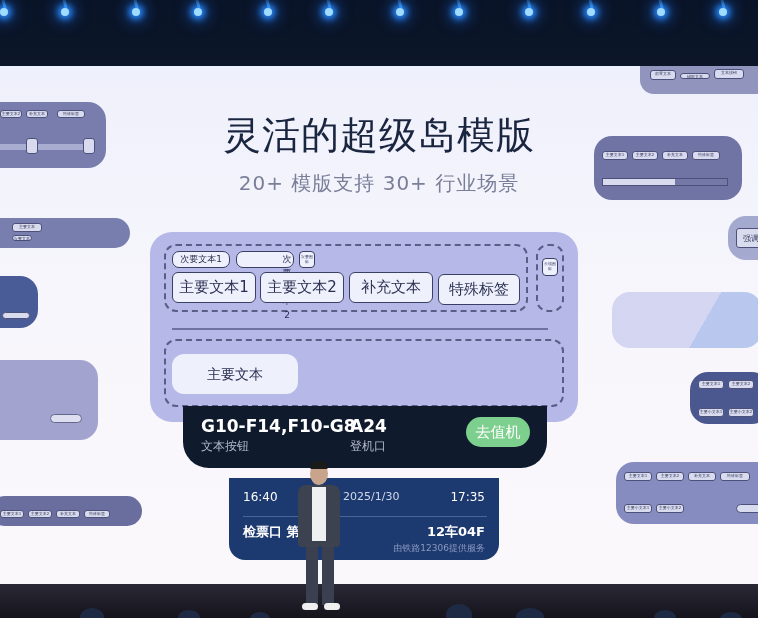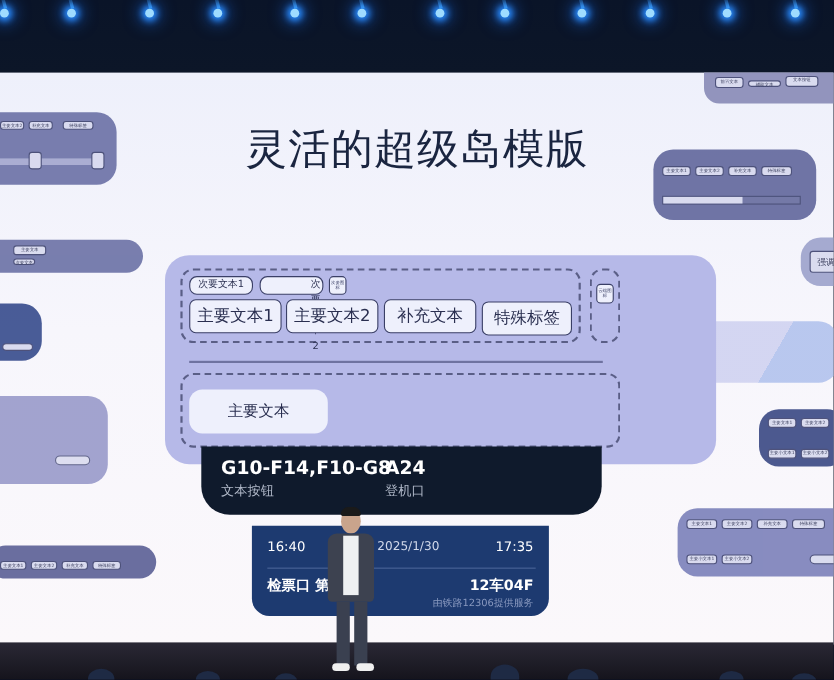--- a/index.html
+++ b/index.html
@@ -8,21 +8,21 @@
   .ceiling { position: absolute; left: 0; top: 0; width: 758px; height: 66px; background: linear-gradient(#0a1428, #0c1628); }
   .light { position: absolute; top: 8px; width: 8px; height: 8px; border-radius: 50%; background: #9fdcff; box-shadow: 0 0 6px 3px #2a8dff, 0 0 14px 6px rgba(30,120,255,0.5); }
   .light::before { content: ""; position: absolute; left: 2px; top: -12px; width: 3px; height: 12px; background: linear-gradient(rgba(40,140,255,0), rgba(60,160,255,0.8)); transform: rotate(-15deg); }
   .screen { position: absolute; left: 0; top: 66px; width: 758px; height: 520px; background: linear-gradient(180deg, #eef0fb 0%, #f7f6fc 45%, #fbf8fb 100%); overflow: hidden; }
   .floor { position: absolute; left: 0; top: 584px; width: 758px; height: 34px; background: linear-gradient(#2a2835, #15141c); }
   .head { position: absolute; bottom: -8px; border-radius: 50% 50% 0 0; background: #1e2a44; }
   .title { position: absolute; left: 0; width: 758px; top: 44px; text-align: center; font-size: 38px; font-weight: normal; color: #1a2540; letter-spacing: 1px; }
   .subtitle { position: absolute; left: 0; width: 758px; top: 104px; text-align: center; font-size: 20px; color: #7a7f99; letter-spacing: 1px; }
 
   
-  .tpl { position: absolute; left: 150px; top: 166px; width: 501px; height: 190px; background: #b6b9e8; border-radius: 22px; }
+  .tpl { position: absolute; left: 150px; top: 166px; width: 428px; height: 190px; background: #b6b9e8; border-radius: 22px; }
   .dash { position: absolute; border: 2px dashed #5a5e86; border-radius: 12px; }
   .chip-s { position: absolute; height: 17px; border: 1.5px solid #3a3f66; border-radius: 7px; background: #eef0fc; font-size: 9px; color: #2a2f50; text-align: center; line-height: 14px; }
   .chip-l { position: absolute; height: 31px; border: 1.5px solid #3a3f66; border-radius: 6px; background: #eef0fc; font-size: 15px; color: #2a2f50; text-align: center; line-height: 28px; }
   .tiny-icon { position: absolute; border: 1.5px solid #3a3f66; border-radius: 4px; background: #eef0fc; font-size: 4px; color: #3a3f66; text-align: center; line-height: 5px; padding-top: 2px; }
   .divider { position: absolute; left: 22px; top: 96px; width: 376px; height: 2px; background: #6e72a0; }
   .pill-a { position: absolute; background: #eef0fc; border-radius: 12px; font-size: 14px; color: #2a2f50; text-align: center; }
   .btn-outline { position: absolute; border: 2px solid #3a3f66; border-radius: 18px; background: #eef0fc; font-size: 10px; color: #2a2f50; text-align: center; }
 
   
   .flight { position: absolute; left: 183px; top: 340px; width: 364px; height: 62px; background: #0f1a2c; border-radius: 0 0 26px 26px; color: #fff; }
@@ -125,20 +125,21 @@
       <div class="mini" style="left:8px;top:10px;width:28px;height:9px;">主要文本1</div>
       <div class="mini" style="left:40px;top:10px;width:28px;height:9px;">主要文本2</div>
       <div class="mini" style="left:72px;top:10px;width:28px;height:9px;">补充文本</div>
       <div class="mini" style="left:104px;top:10px;width:30px;height:9px;">特殊标签</div>
       <div class="mini" style="left:8px;top:42px;width:28px;height:9px;">主要小文本1</div>
       <div class="mini" style="left:40px;top:42px;width:28px;height:9px;">主要小文本2</div>
       <div class="mini" style="left:120px;top:42px;width:28px;height:9px;border-radius:5px;"></div>
     </div>
 
     <div class="title">灵活的超级岛模版</div>
+    <div class="subtitle">20+ 模版支持 30+ 行业场景</div>
 
     <div class="tpl">
       <div class="dash" style="left:14px; top:12px; width:364px; height:68px;"></div>
       <div class="dash" style="left:386px; top:12px; width:28px; height:68px;"></div>
 
       <div class="chip-s" style="left:22px; top:19px; width:58px;">次要文本1</div>
       <div class="chip-s" style="left:86px; top:19px; width:58px;padding-left:44px;">次要文本2</div>
       <div class="tiny-icon" style="left:149px; top:19px; width:16px; height:17px;">次要图标</div>
 
       <div class="chip-l" style="left:22px; top:40px; width:84px;">主要文本1</div>
@@ -162,20 +163,21 @@
       <div style="position:absolute;left:14px;top:45px;font-size:13px;font-weight:bold;">检票口 第8</div>
       <div style="position:absolute;right:14px;top:45px;font-size:13px;font-weight:bold;">12车04F</div>
       <div style="position:absolute;right:14px;top:64px;font-size:9px;color:#8a9ac0;">由铁路12306提供服务</div>
     </div>
 
     <div class="flight">
       <div class="gate-code" style="left:18px; top:10px;">G10-F14,F10-G8</div>
       <div class="gate-label" style="left:18px; top:32px;">文本按钮</div>
       <div class="gate-code" style="left:167px; top:10px;text-align:center;">A24</div>
       <div class="gate-label" style="left:167px; top:32px;">登机口</div>
+      <div class="go-btn">去值机</div>
     </div>
   </div>
 
   <div class="floor">
     <div class="head" style="left:80px;width:24px;height:18px;"></div>
     <div class="head" style="left:178px;width:22px;height:16px;"></div>
     <div class="head" style="left:250px;width:20px;height:14px;"></div>
     <div class="head" style="left:446px;width:26px;height:22px;"></div>
     <div class="head" style="left:516px;width:28px;height:18px;"></div>
     <div class="head" style="left:654px;width:22px;height:16px;"></div>

